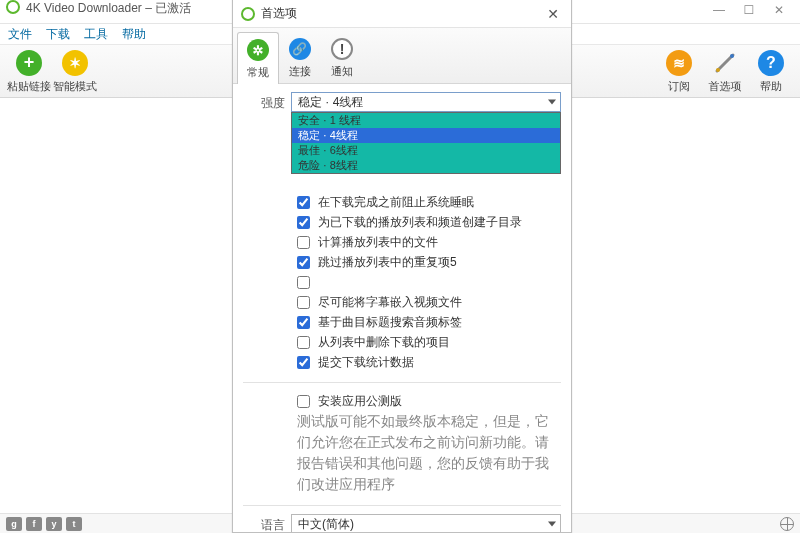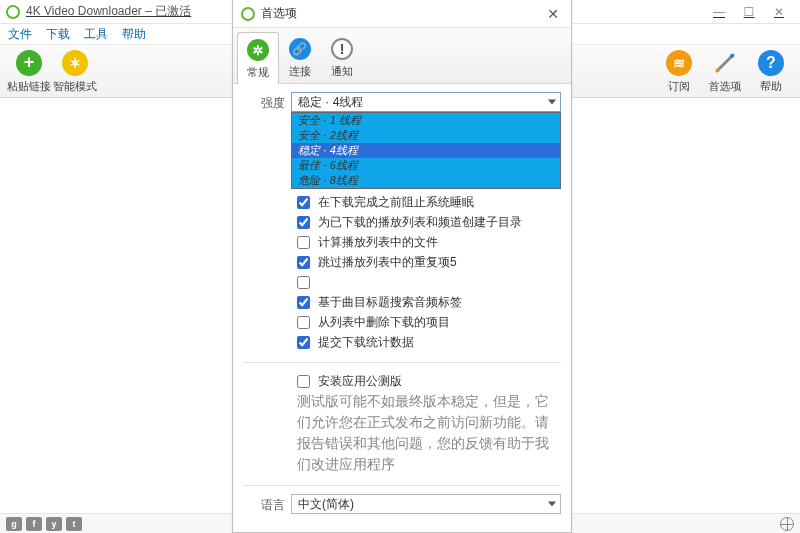--- a/index.html
+++ b/index.html
@@ -1,18 +1,18 @@
 <!DOCTYPE html>
 <html><head>
 <meta charset="utf-8">
 <style>
   * { box-sizing: border-box; margin: 0; padding: 0; }
   html, body { width: 800px; height: 533px; overflow: hidden; font-family: "Microsoft YaHei", Arial, sans-serif; font-size: 12px; color: #333; background: #fff; }
   
-  .main-titlebar { height: 24px; display: flex; align-items: center; padding: 0 6px; border-bottom: 1px solid #e5e5e5; text-decoration: underline; }
+  .main-titlebar { height: 24px; display: flex; padding: 0 6px; border-bottom: 1px solid #e5e5e5; }
   .main-titlebar .appicon { width:14px; height:14px; border-radius:50%; background:#fff; border:2px solid #5cb82e; margin-right:6px; position:relative; }
   .main-titlebar .title { flex:1; font-size:12px; color:#555; }
   .main-titlebar .winbtn { width:30px; height:20px; display:flex; align-items:center; justify-content:center; color:#888; }
   .menubar { height:20px; display:flex; align-items:center; gap:14px; padding:0 8px; color:#0369a1; }
   .menubar span { font-size:12px; }
   .main-toolbar { height:54px; background:linear-gradient(#fbfbfb,#f1f1f1); border-top:1px solid #e8e8e8; border-bottom:1px solid #d7d7d7; display:flex; align-items:center; padding:0 6px; }
   .tbtn { width:46px; display:flex; flex-direction:column; align-items:center; justify-content:center; font-size:11px; color:#444; gap:2px;}
   .tbtn .icn { width:28px; height:28px; display:flex; align-items:center; justify-content:center; }
   .spacer { flex:1; }
   .main-body { position:relative; height:calc(533px - 24px - 20px - 54px - 20px); background:#fff; overflow:hidden;}
@@ -31,21 +31,21 @@
   .dlg-tabs { height:56px; background:linear-gradient(#fbfbfb,#efefef); border-bottom:1px solid #d6d6d6; display:flex; align-items:flex-end; padding:0 4px;}
   .dlg-tab { width:42px; height:52px; display:flex; flex-direction:column; align-items:center; justify-content:center; gap:2px; font-size:11px; color:#444; border:1px solid transparent; border-bottom:none; border-radius:3px 3px 0 0;}
   .dlg-tab.active { background:#fff; border-color:#c9c9c9; position:relative; top:1px;}
   .dlg-tab .icn { width:26px; height:26px; display:flex; align-items:center; justify-content:center;}
   .dlg-body { flex:1; overflow:hidden; padding:8px 10px 10px 10px; font-size:12px; color:#333;}
   .row { display:flex; margin-bottom:18px;align-items:flex-end; }
   .row .lab { width:48px; text-align:right; padding-right:6px; color:#555; padding-top:2px;}
   .row .ctl { flex:1; position:relative;}
   .select { height:20px; border:1px solid #7a9ecb; background:#fff; display:flex; align-items:center; padding:0 18px 0 6px; font-size:12px; position:relative;}
   .select .arr { position:absolute; right:4px; top:50%; transform:translateY(-50%); width:0;height:0;border-left:4px solid transparent;border-right:4px solid transparent;border-top:5px solid #555;}
-  .dropdown { position:absolute; left:0; top:20px; right:0; background:#0ea5e9; border:1px solid #666; z-index:100;font-style:italic;}
+  .dropdown { position:absolute; left:0; top:20px; right:0; background:#14b8a6; border:1px solid #666; z-index:100;}
   .dropdown .opt { height:15px; line-height:15px; padding:0 6px; font-size:11px; white-space:nowrap; overflow:hidden;}
   .dropdown .opt.sel { background:#2b6cd8; color:#fff;}
   .checks { margin-left:54px; }
   .chk { display:flex; align-items:center; gap:8px; height:20px; font-size:12px;}
   .chk input { width:13px; height:13px; accent-color:#2b6cd8;}
   .hr { border:none; border-top:1px solid #e2e2e2; margin:10px 0 8px 0;}
   .note { margin-left:54px; font-size:14px; color:#888; line-height:1.5; }
   .btn { display:inline-block; height:22px; line-height:20px; padding:0 14px; background:linear-gradient(#fdfdfd,#ececec); border:1px solid #b8b8b8; border-radius:2px; font-size:12px;}
   
   .circ { border-radius:50%; display:flex; align-items:center; justify-content:center; color:#fff; font-weight:bold; }
@@ -144,21 +144,20 @@
 
     <div class="row">
       <div class="lab">强度</div>
       <div class="ctl">
         <div class="select">
           <span>稳定 · 4线程</span>
           <span class="arr"></span>
         </div>
         <div class="dropdown">
           <div class="opt">安全 · 1 线程</div>
-          <div class="opt">安全 · 2线程</div>
           <div class="opt sel">稳定 · 4线程</div>
           <div class="opt">最佳 · 6线程</div>
           <div class="opt">危险 · 8线程</div>
         </div>
       </div>
     </div>
 
     <div style="height:62px"></div>
     <div class="checks">
       <label class="chk">
@@ -172,20 +171,24 @@
       <label class="chk">
           <input type="checkbox" style="">
           <span>计算播放列表中的文件</span>
         </label>
       <label class="chk">
           <input type="checkbox" checked="" style="">
           <span>跳过播放列表中的重复项5</span>
         </label>
       <label class="chk">
           <input type="checkbox" style="">
+        </label>
+      <label class="chk">
+          <input type="checkbox" style="">
+          <span>尽可能将字幕嵌入视频文件</span>
         </label>
       <label class="chk">
           <input type="checkbox" checked="" style="">
           <span>基于曲目标题搜索音频标签</span>
         </label>
       <label class="chk">
           <input type="checkbox" style="">
           <span>从列表中删除下载的项目</span>
         </label>
       <label class="chk">

